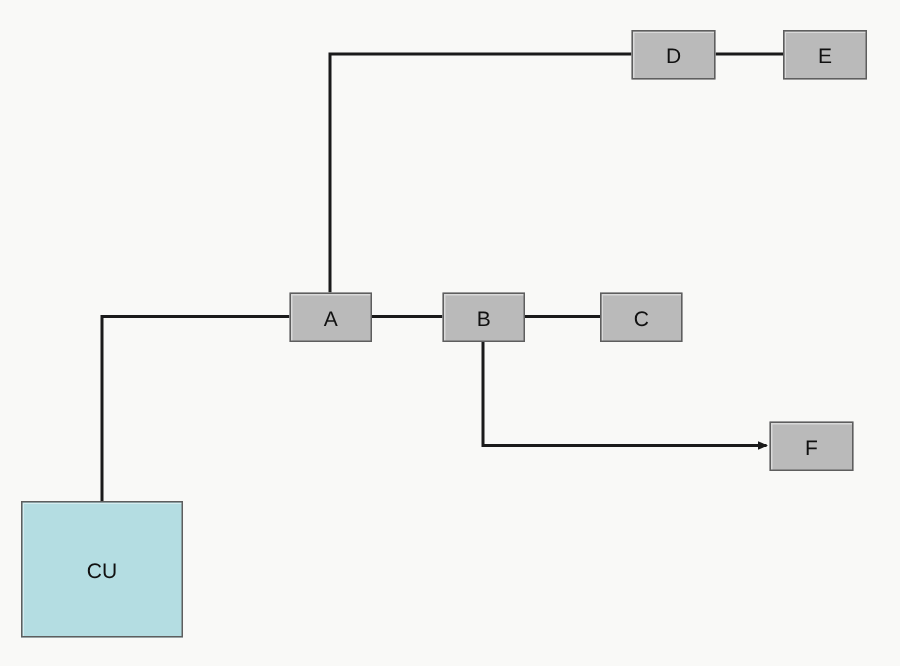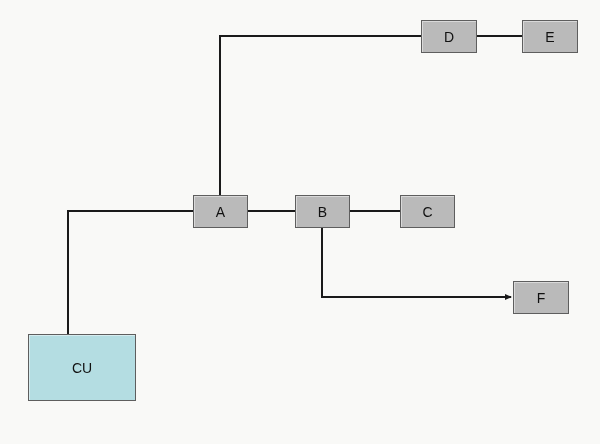--- a/index.html
+++ b/index.html
@@ -81,18 +81,18 @@
       </div>
       <div class="node process" style="left: 421px; top: 20px; width: 56px; height: 33px;">
         <span class="node-label">D</span>
       </div>
       <div class="node process" style="left: 522px; top: 20px; width: 56px; height: 33px;">
         <span class="node-label">E</span>
       </div>
       <div class="node process" style="left: 513px; top: 281px; width: 56px; height: 33px;">
         <span class="node-label">F</span>
       </div>
-      <div class="node terminal" style="left: 28px; top: 334px; width: 108px; height: 67px;">
+      <div class="node terminal" style="left: 14px; top: 334px; width: 108px; height: 91px;">
         <span class="node-label">CU</span>
       </div>
     </div>
 
 </div>
 
 </body></html>

